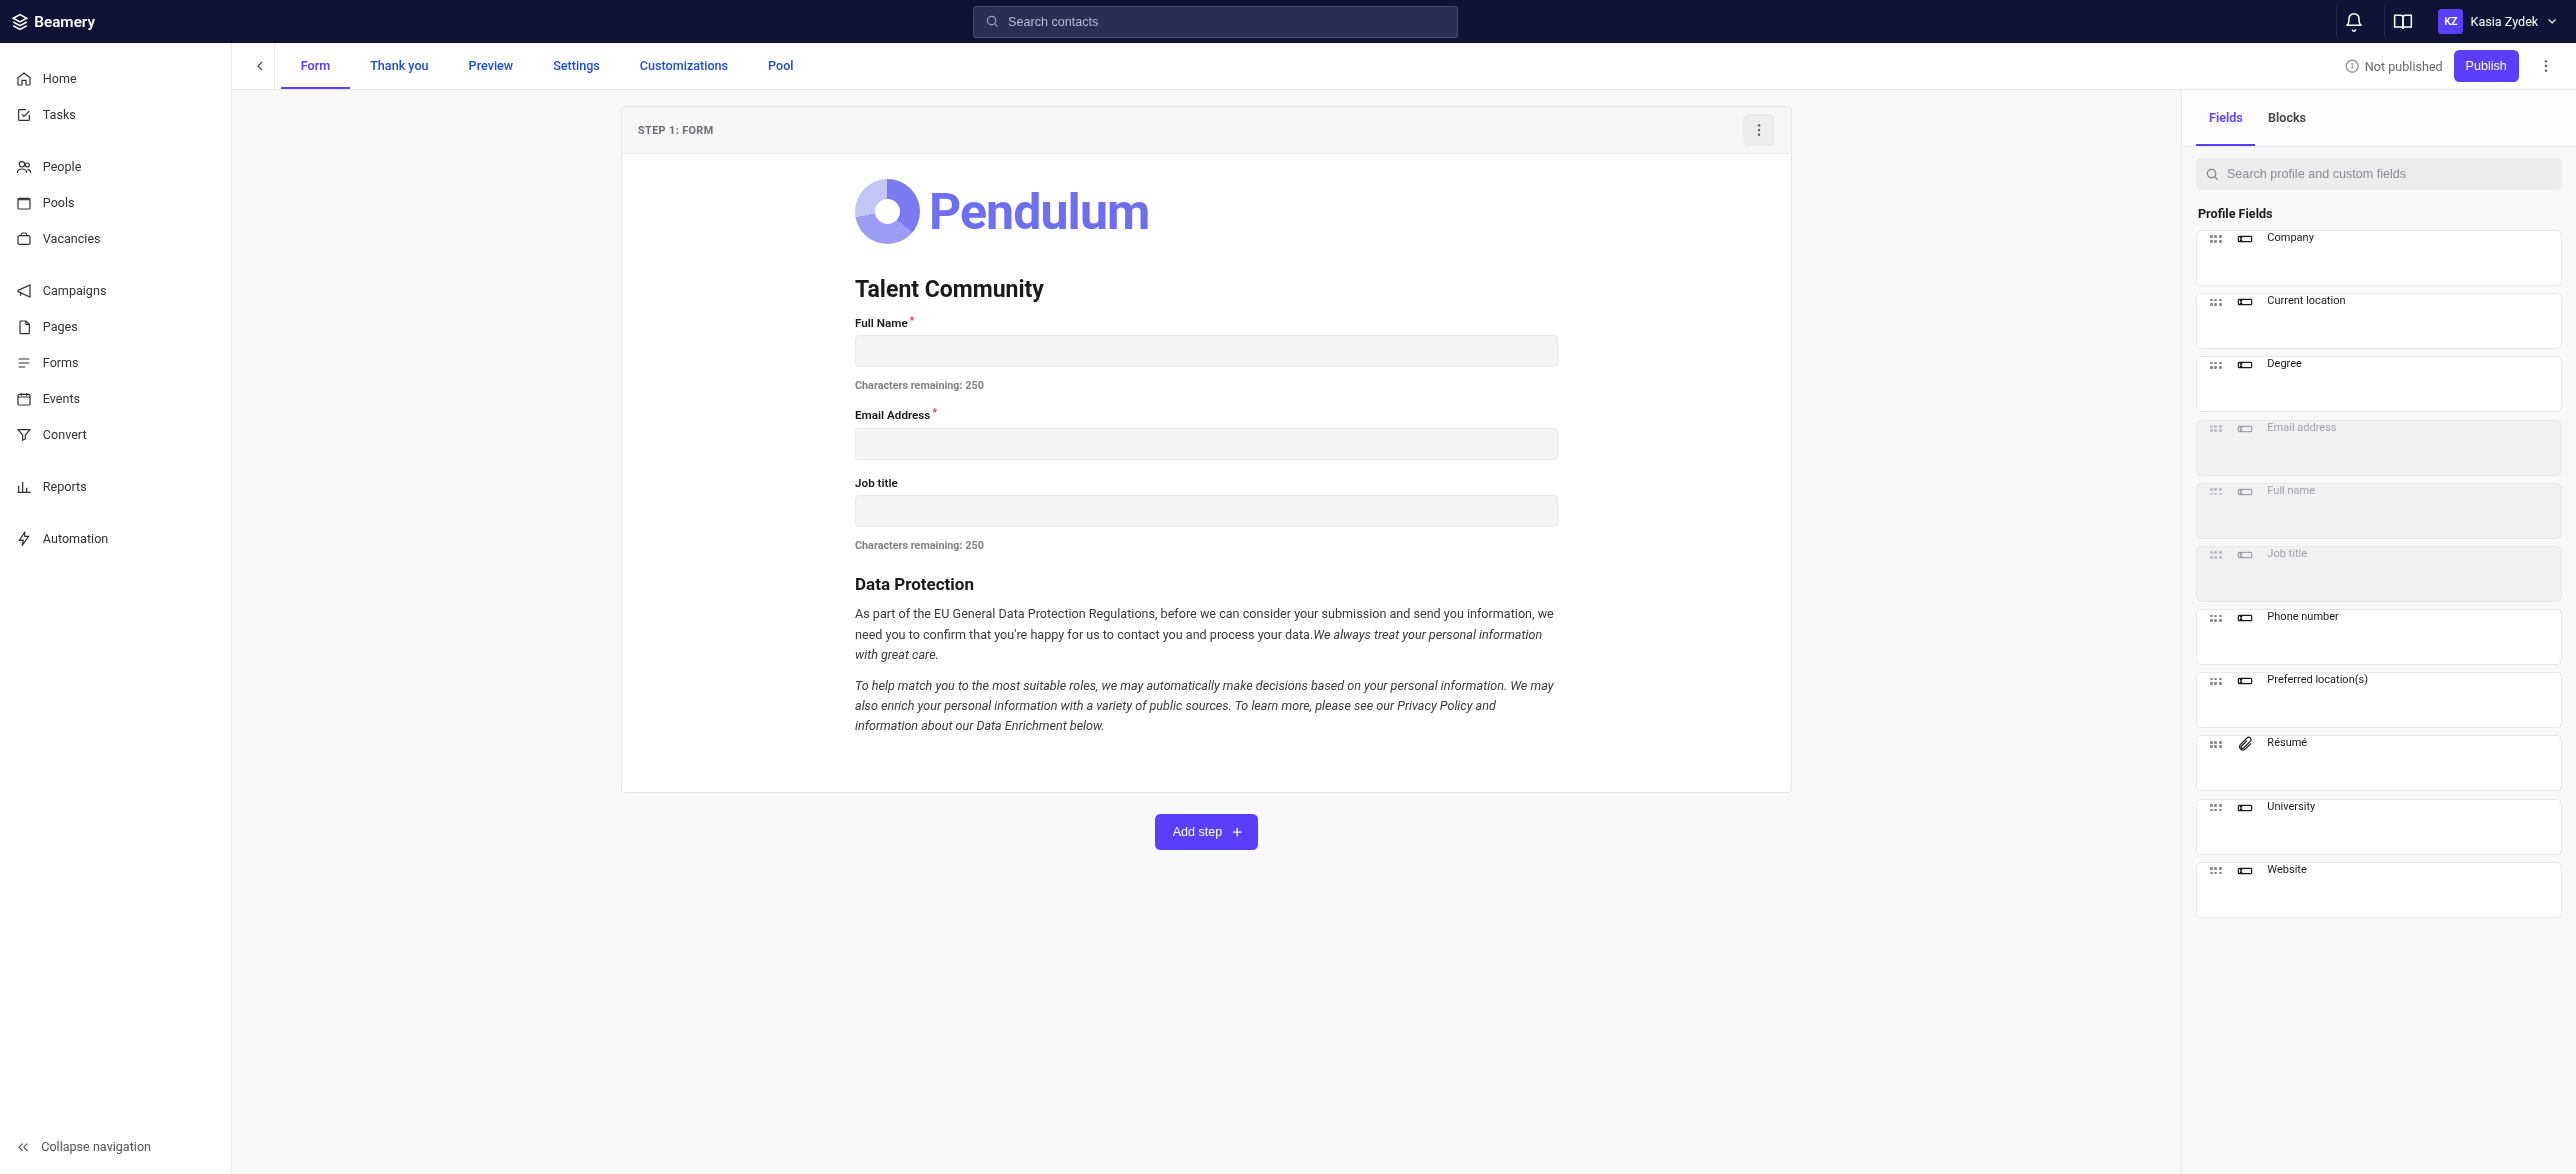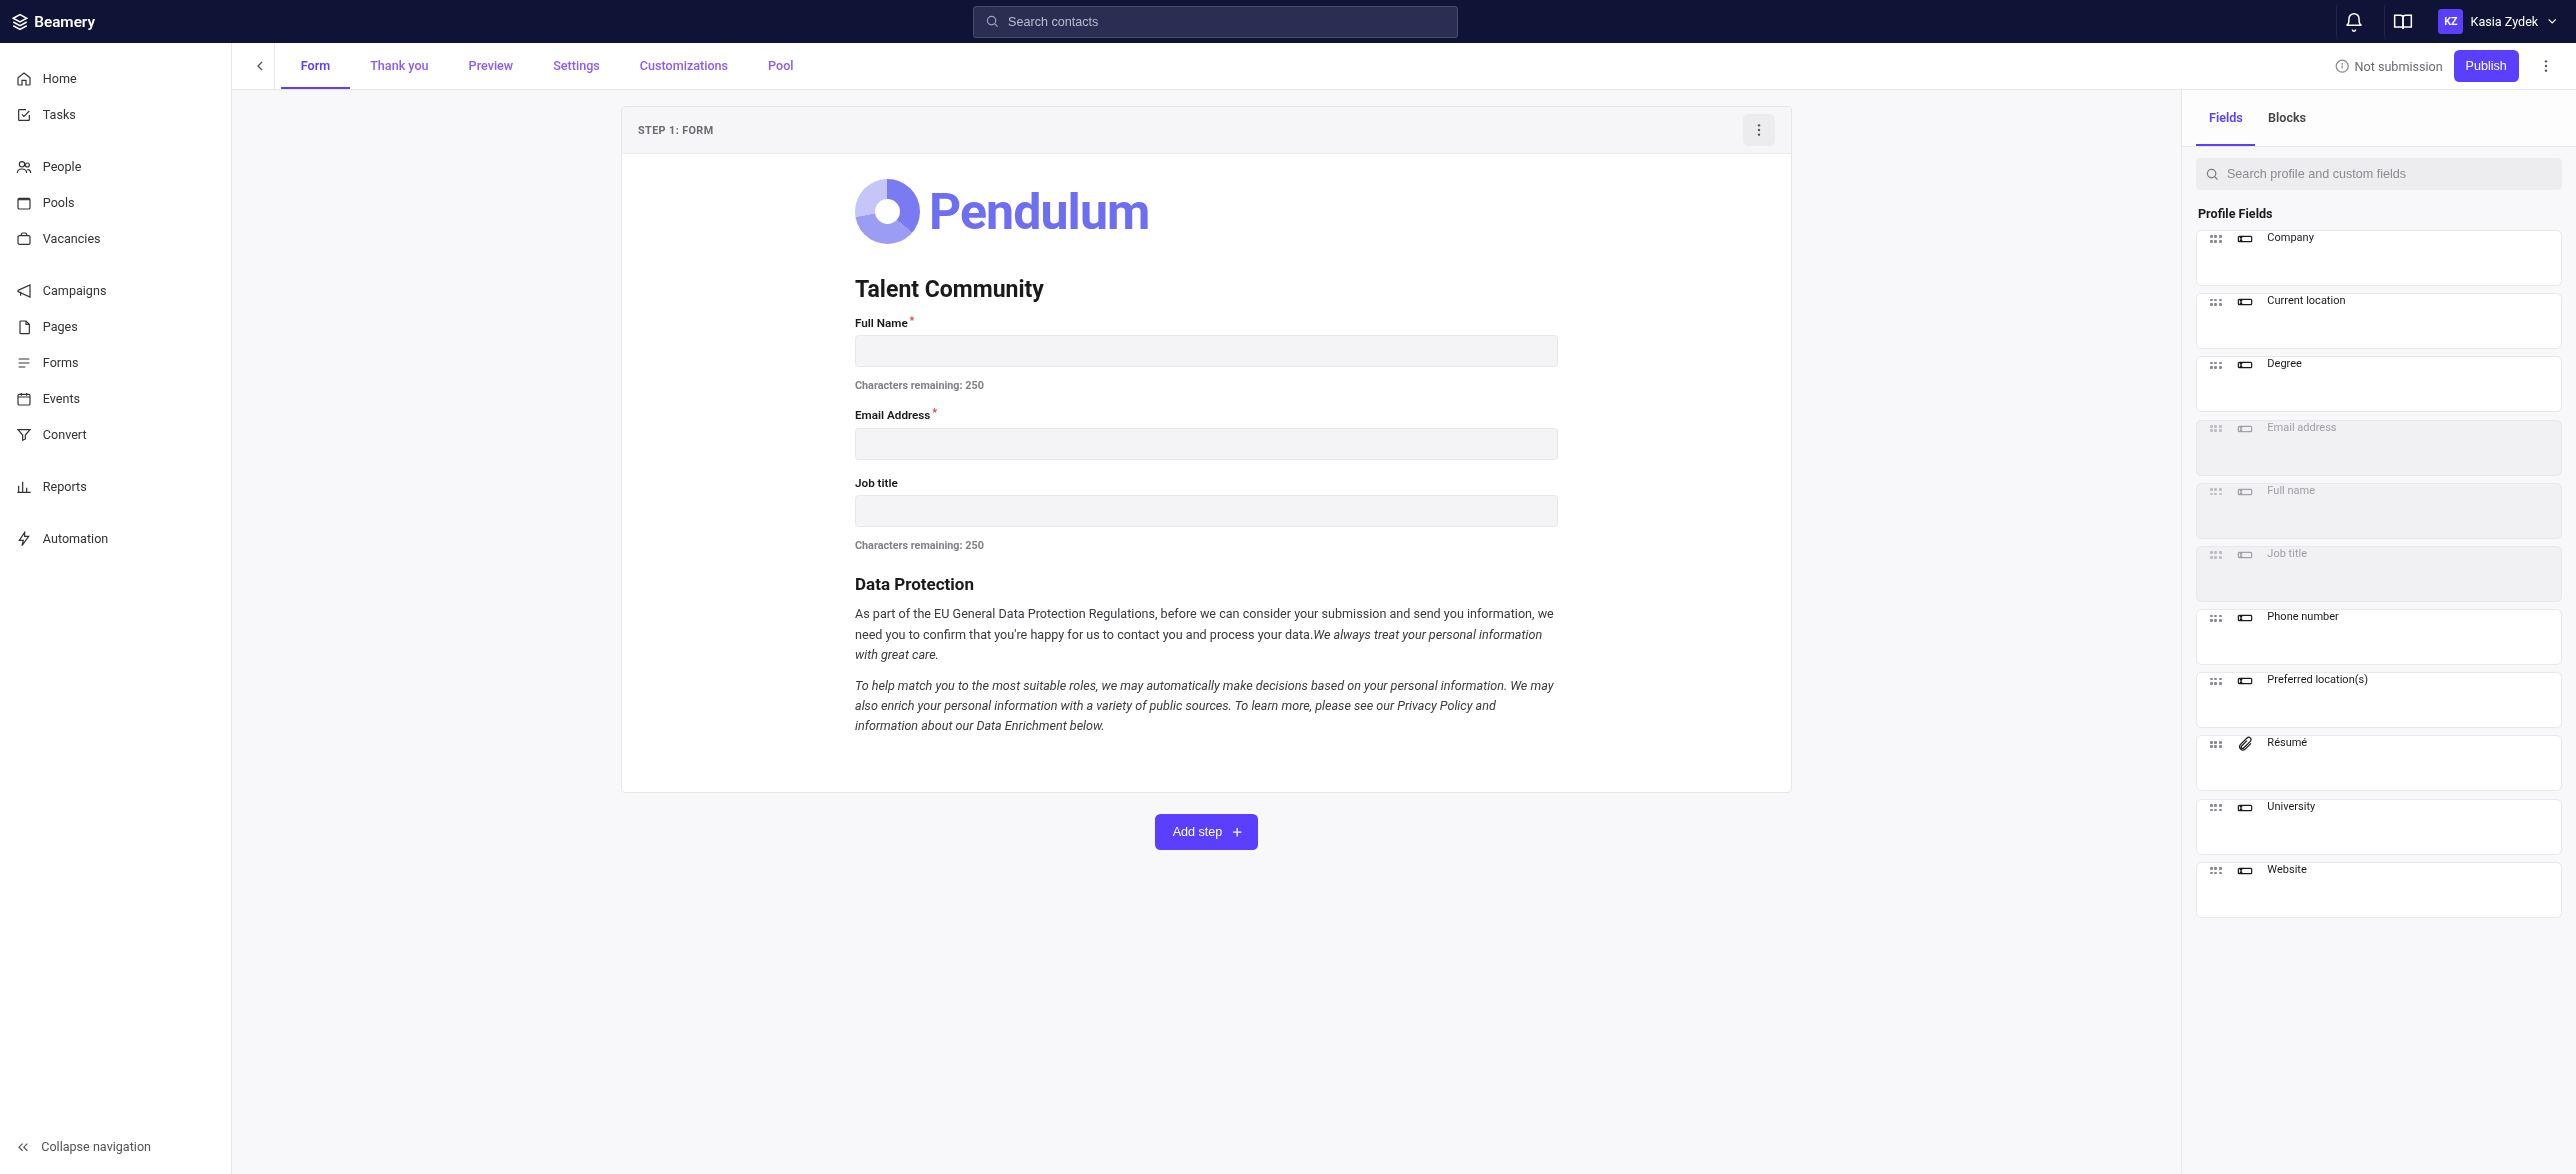--- a/index.html
+++ b/index.html
@@ -33,21 +33,21 @@
     .nav-gap { height: 16px; }
     .sidebar-bottom { margin-top: auto; padding: 9px 16px; display: flex; align-items: center; gap: 10.8px; font-size: 12.6px; color: #555; cursor: pointer; }
     .sidebar-bottom svg { width: 14.4px; height: 14.4px; }
 
     
     .center-col { flex: 1; display: flex; flex-direction: column; min-width: 0; }
     .tabbar { background: #fff; border-bottom: 0.9px solid #e8e8eb; height: 47px; display: flex; align-items: stretch; padding: 0 14.4px; }
     .back-btn { width: 29px; display: flex; align-items: center; justify-content: center; cursor: pointer; border-right: 0.9px solid #e8e8eb; margin-right: 5.4px; }
     .back-btn svg { width: 16px; height: 16px; stroke: #555; }
     .tabs { display: flex; }
-    .tab { padding: 0 20px; display: flex; align-items: center; font-size: 12.6px; font-weight: 500; color: #8b5cf6; cursor: pointer; border-bottom: 2.7px solid transparent; }
+    .tab { padding: 0 20px; display: flex; align-items: center; font-size: 12.6px; font-weight: 500; color: #1d4ed8; cursor: pointer; border-bottom: 2.7px solid transparent; }
     .tab.active { color: #5a3fff; border-bottom-color: #5a3fff; font-weight: 600; }
     .tabbar-right { margin-left: auto; display: flex; align-items: center; gap: 10.8px; }
     .status-text { display: flex; align-items: center; gap: 5.4px; color: #6b6b72; font-size: 12.6px; }
     .status-text svg { width: 14.4px; height: 14.4px; }
     .publish-btn { background: #5a3fff; color: #fff; border: none; border-radius: 5.4px; height: 32px; padding: 0 12px; font-size: 12.6px; font-weight: 500; cursor: pointer; }
     .kebab-btn { width: 32px; height: 32px; display: flex; align-items: center; justify-content: center; border-radius: 5.4px; cursor: pointer; }
     .kebab-btn svg { width: 16px; height: 16px; }
 
     
     .main-split { flex: 1; display: flex; min-height: 0; }
@@ -262,21 +262,21 @@
           <div class="tab">Customizations</div>
           <div class="tab">Pool</div>
         </div>
       <div class="tabbar-right">
         <div class="status-text">
           <svg viewBox="0 0 24 24" fill="none" stroke="#898991" stroke-width="2">
               <circle cx="12" cy="12" r="10"></circle>
               <path d="M12 16v-5"></path>
               <circle cx="12" cy="8" r="0.5" fill="#898991"></circle>
             </svg>
-          <span>Not submission</span>
+          <span>Not published</span>
         </div>
         <button class="publish-btn">Publish</button>
         <div class="kebab-btn">
           <svg viewBox="0 0 24 24" fill="#555">
               <circle cx="12" cy="5" r="1.8"></circle>
               <circle cx="12" cy="12" r="1.8"></circle>
               <circle cx="12" cy="19" r="1.8"></circle>
             </svg>
         </div>
       </div>

